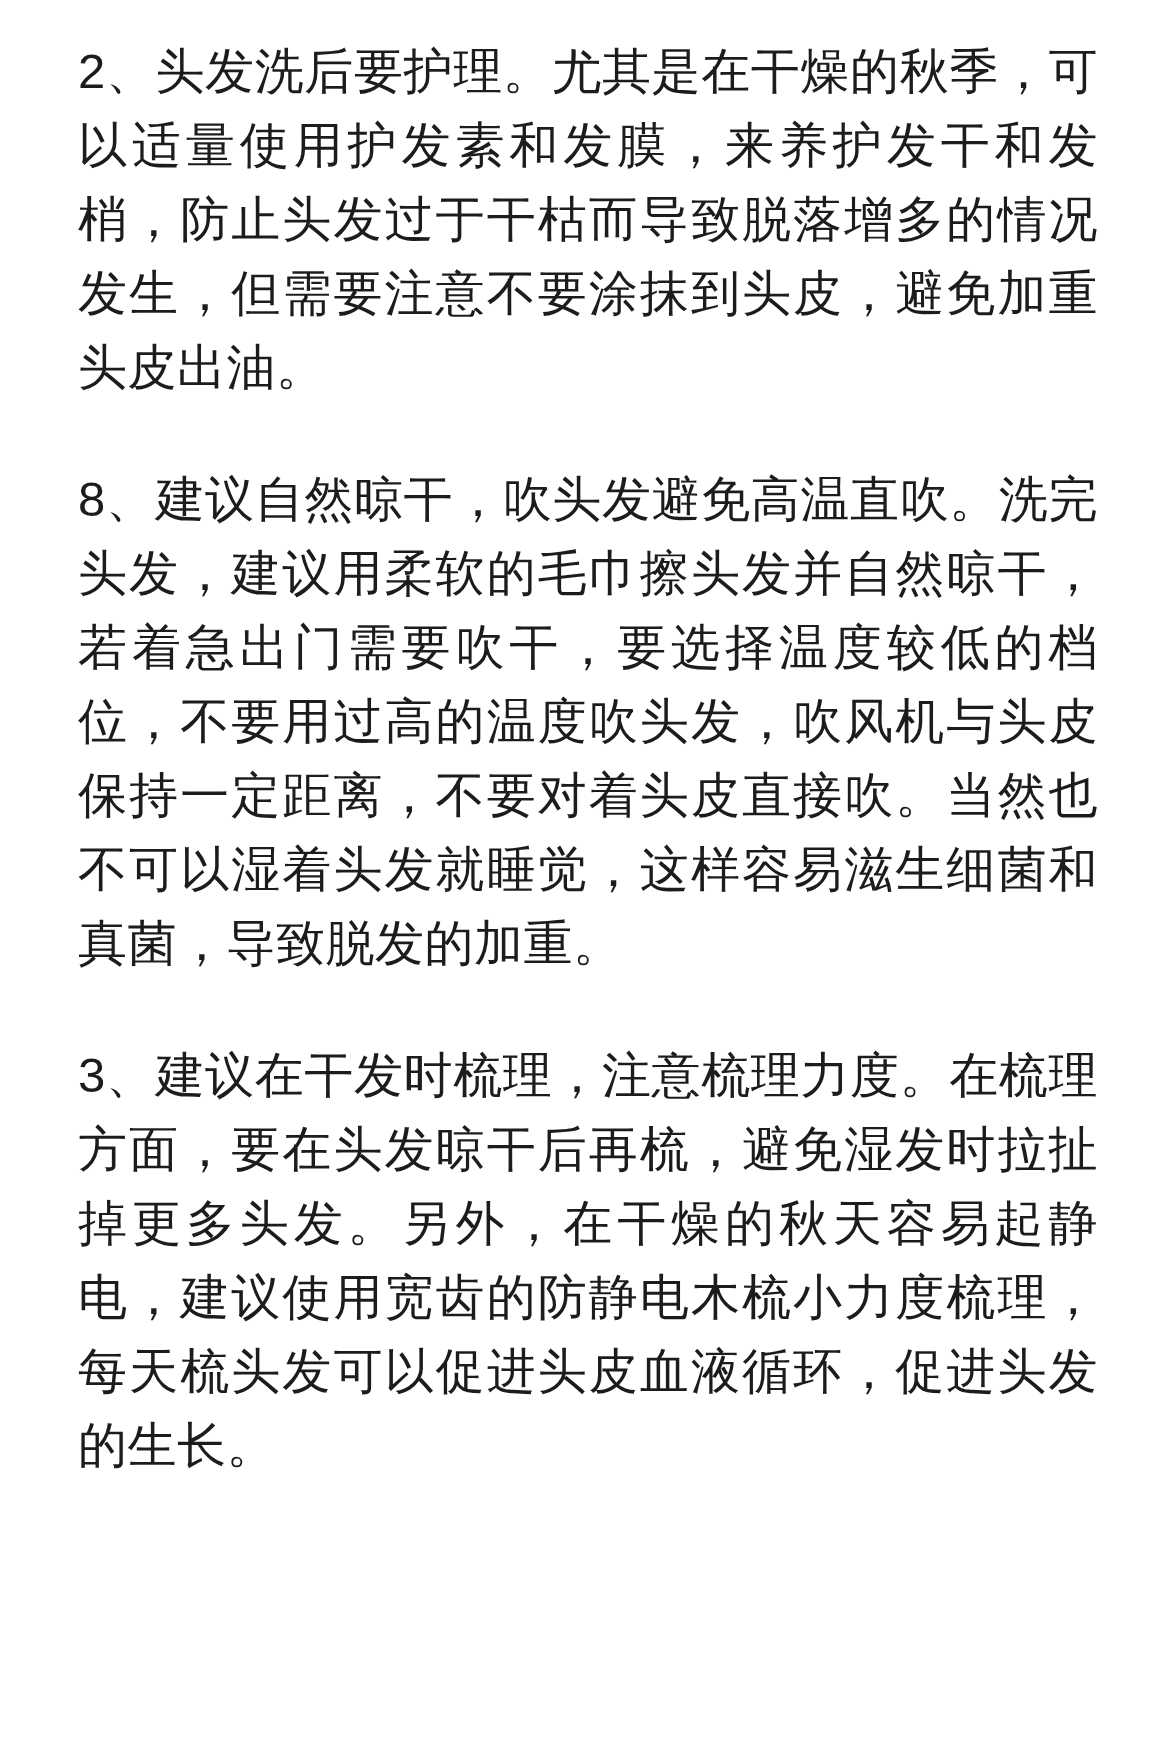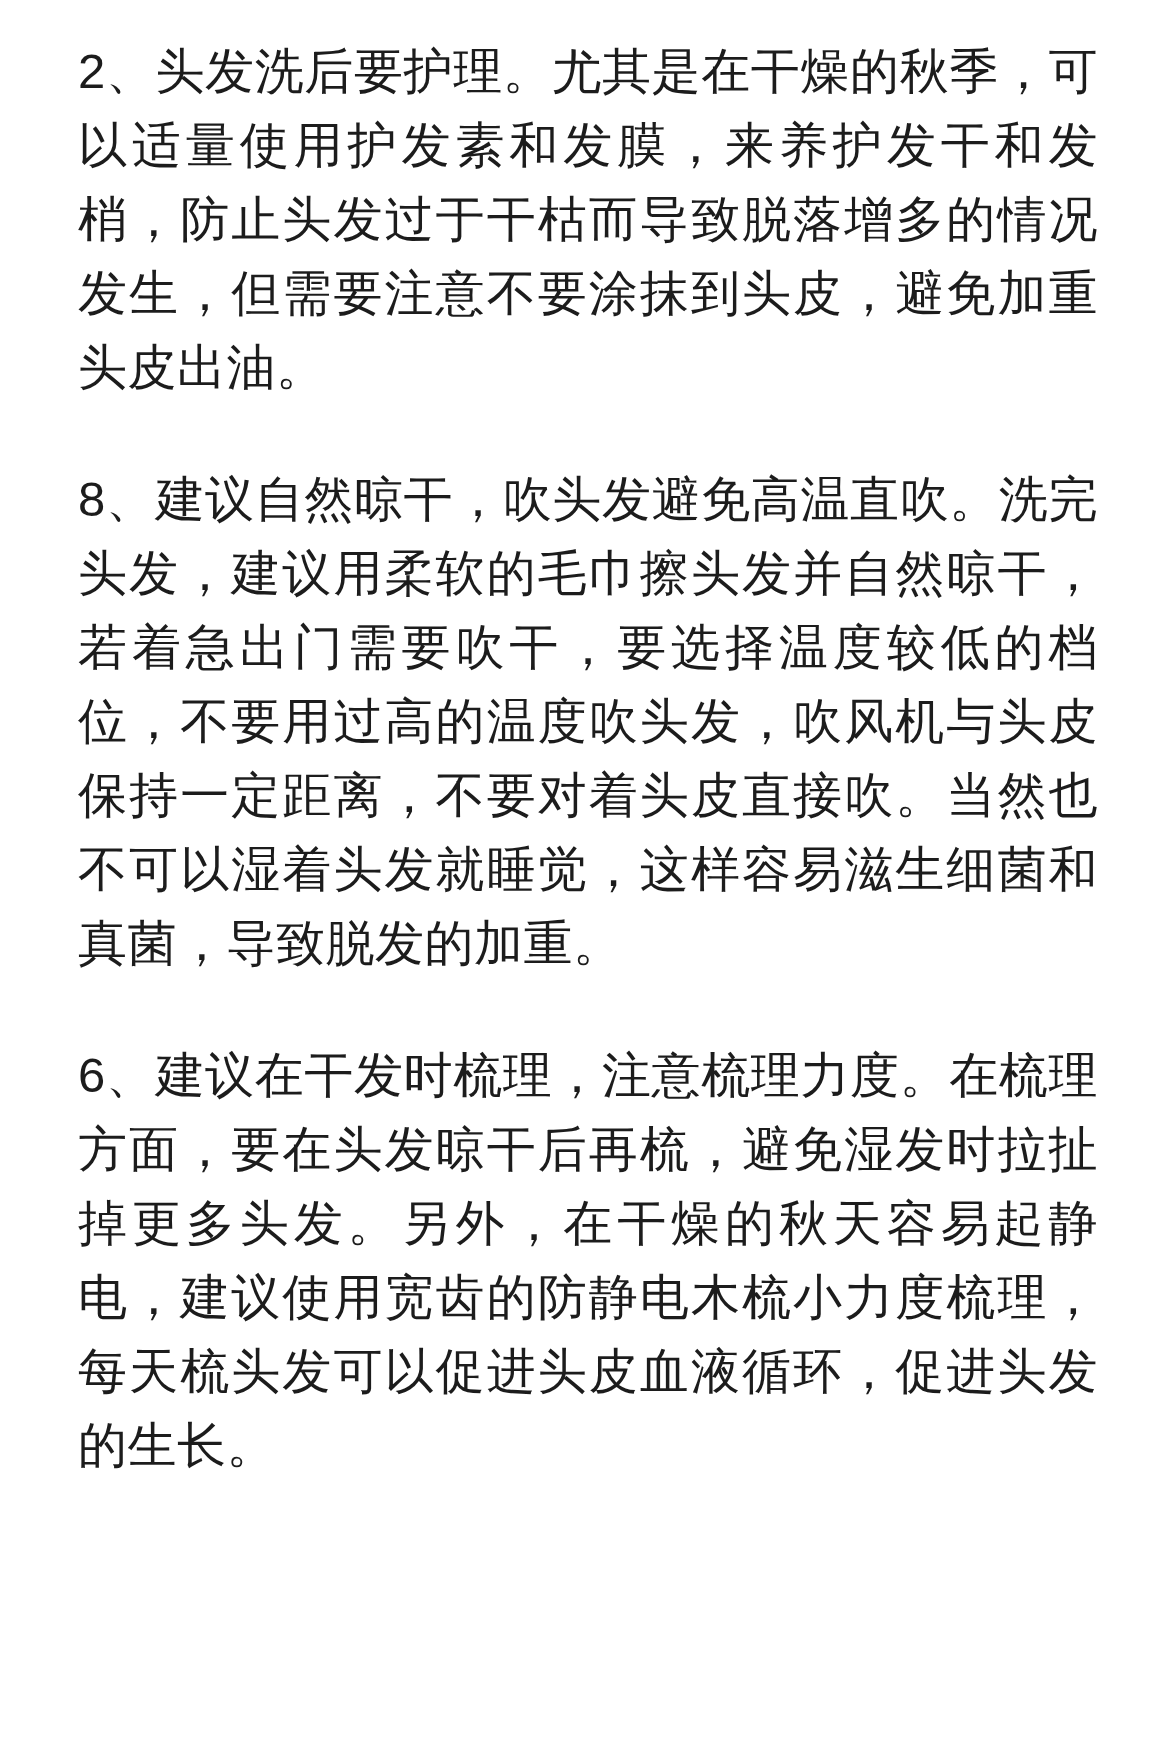--- a/index.html
+++ b/index.html
@@ -38,15 +38,15 @@
     margin-bottom: 0;
   }
 </style>
 </head>
 <body>
 
 <div class="page">
   <article class="article">
     <p class="para">2、头发洗后要护理。尤其是在干燥的秋季，可以适量使用护发素和发膜，来养护发干和发梢，防止头发过于干枯而导致脱落增多的情况发生，但需要注意不要涂抹到头皮，避免加重头皮出油。</p>
     <p class="para">8、建议自然晾干，吹头发避免高温直吹。洗完头发，建议用柔软的毛巾擦头发并自然晾干，若着急出门需要吹干，要选择温度较低的档位，不要用过高的温度吹头发，吹风机与头皮保持一定距离，不要对着头皮直接吹。当然也不可以湿着头发就睡觉，这样容易滋生细菌和真菌，导致脱发的加重。</p>
-    <p class="para">6、建议在干发时梳理，注意梳理力度。在梳理方面，要在头发晾干后再梳，避免湿发时拉扯掉更多头发。另外，在干燥的秋天容易起静电，建议使用宽齿的防静电木梳小力度梳理，每天梳头发可以促进头皮血液循环，促进头发的生长。</p>
+    <p class="para">3、建议在干发时梳理，注意梳理力度。在梳理方面，要在头发晾干后再梳，避免湿发时拉扯掉更多头发。另外，在干燥的秋天容易起静电，建议使用宽齿的防静电木梳小力度梳理，每天梳头发可以促进头皮血液循环，促进头发的生长。</p>
   </article>
 </div>
 
 </body></html>

